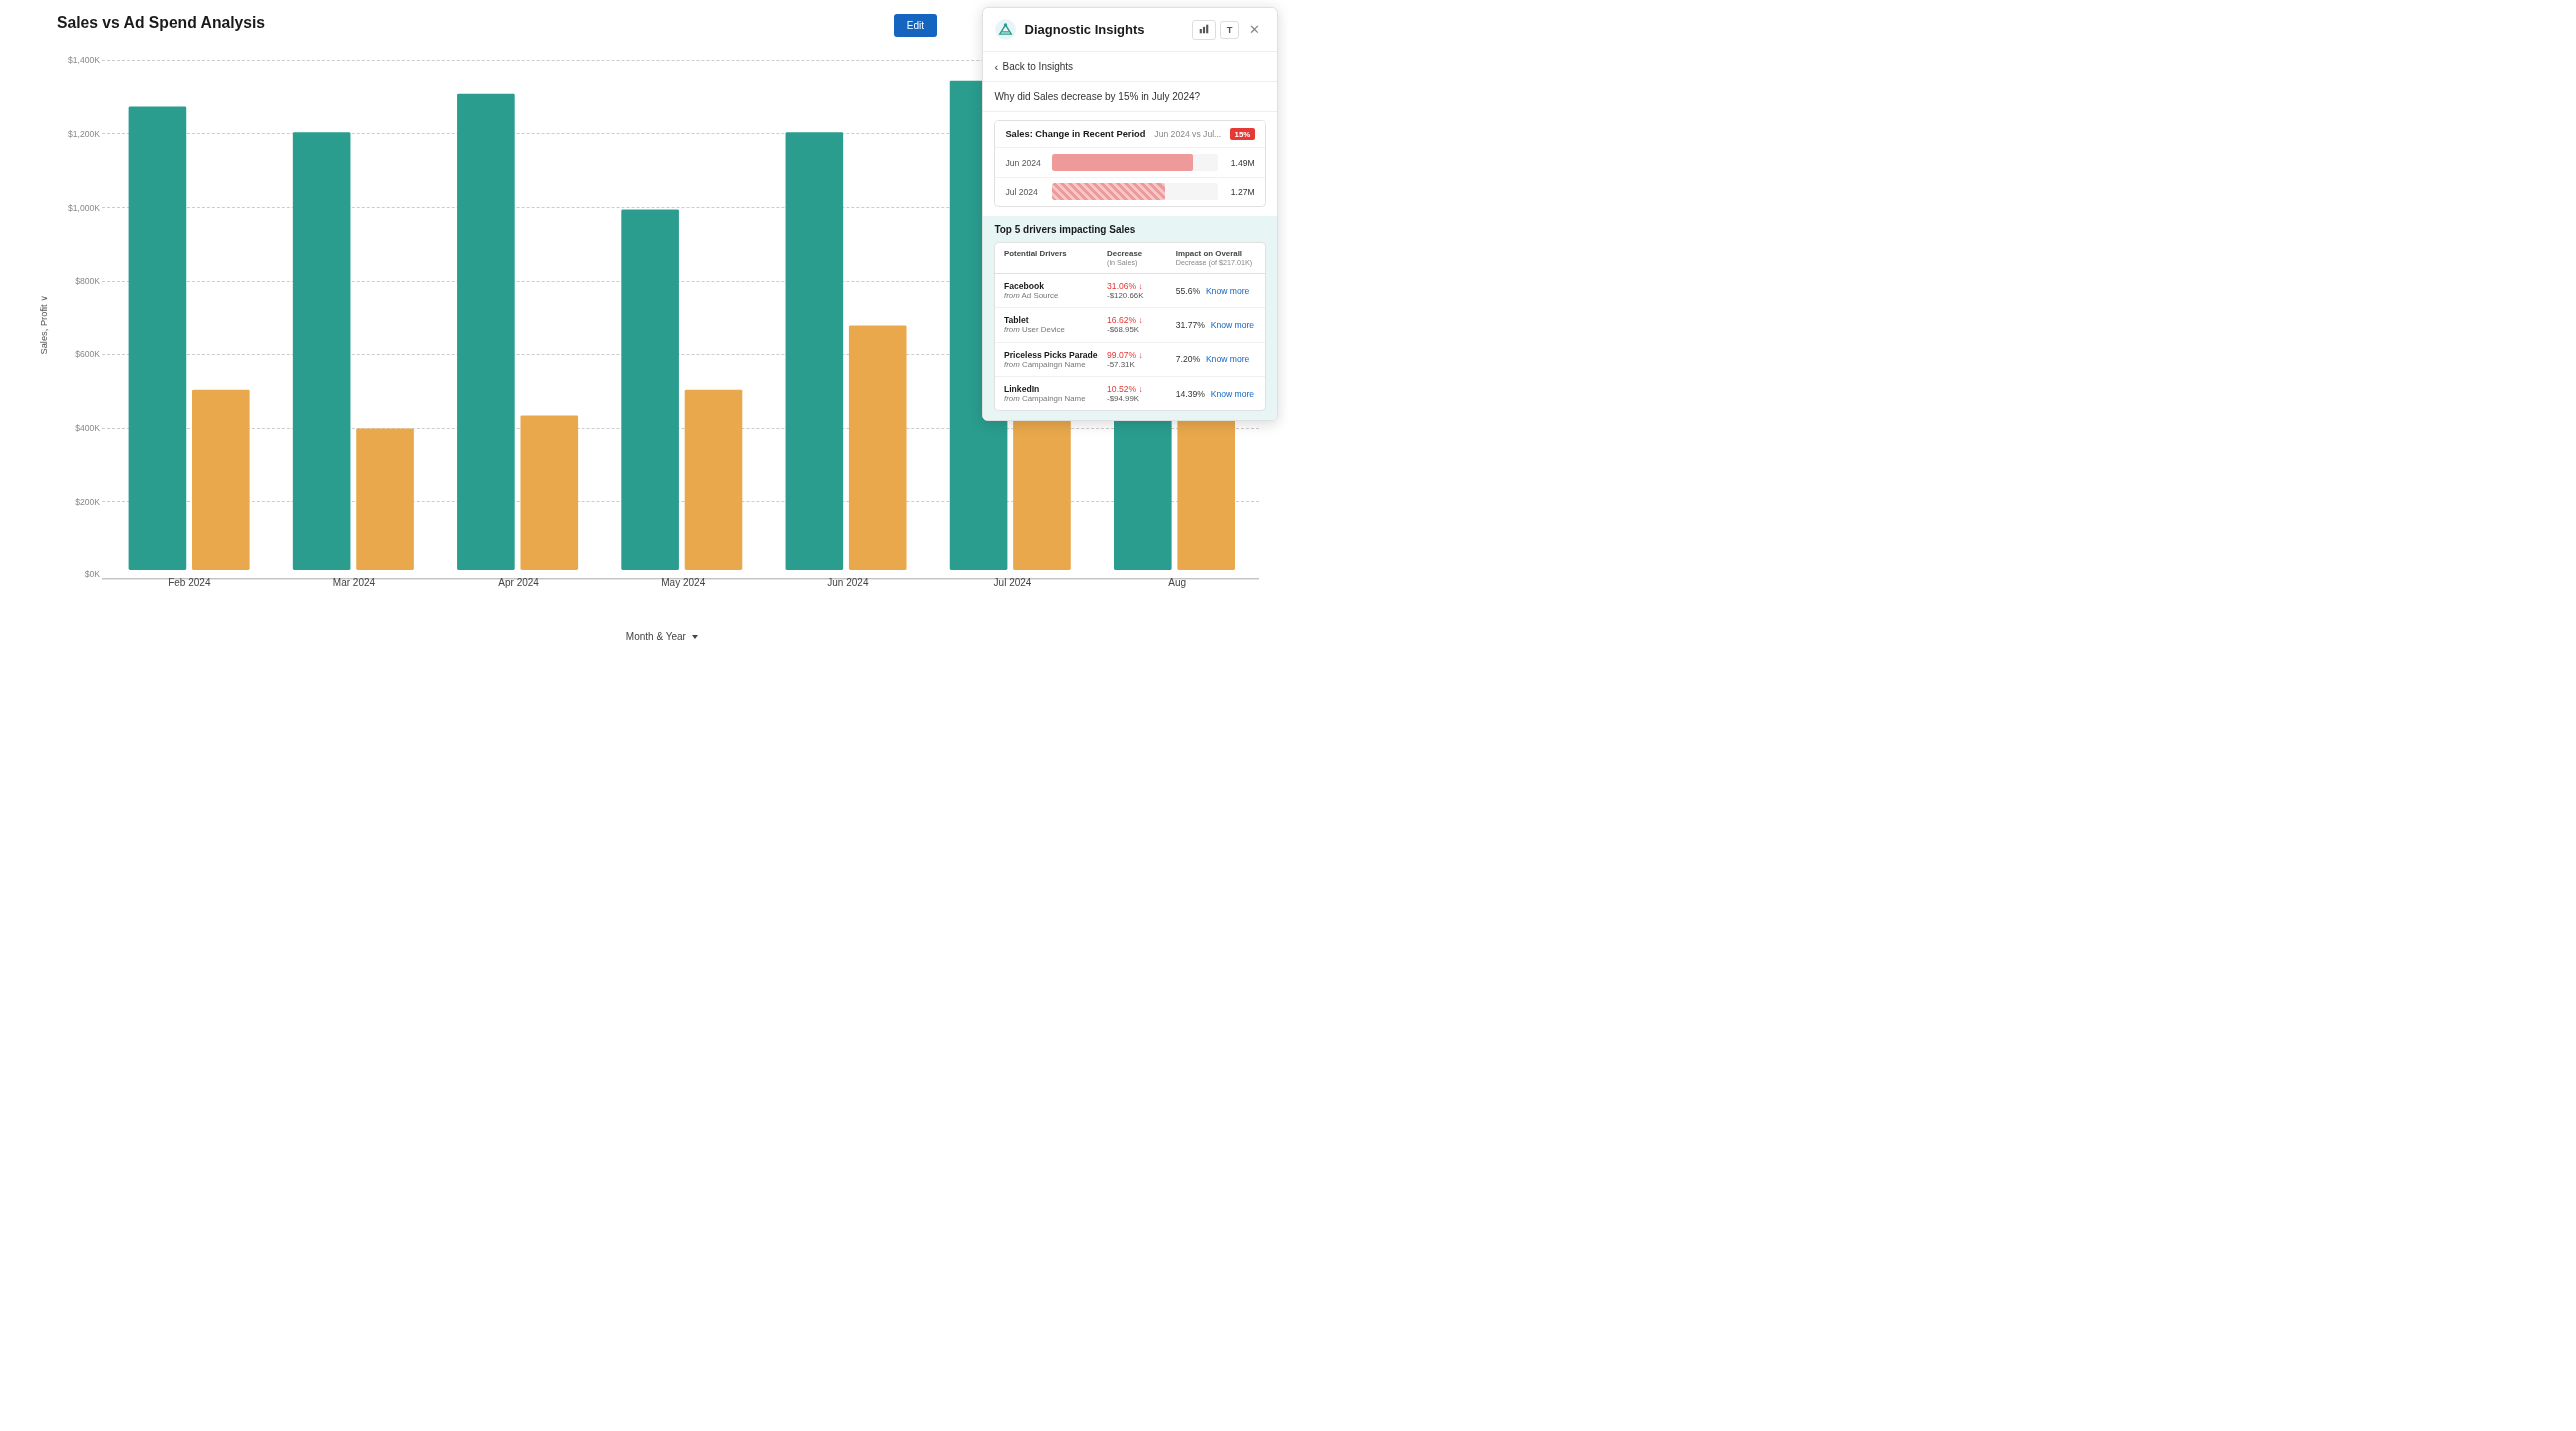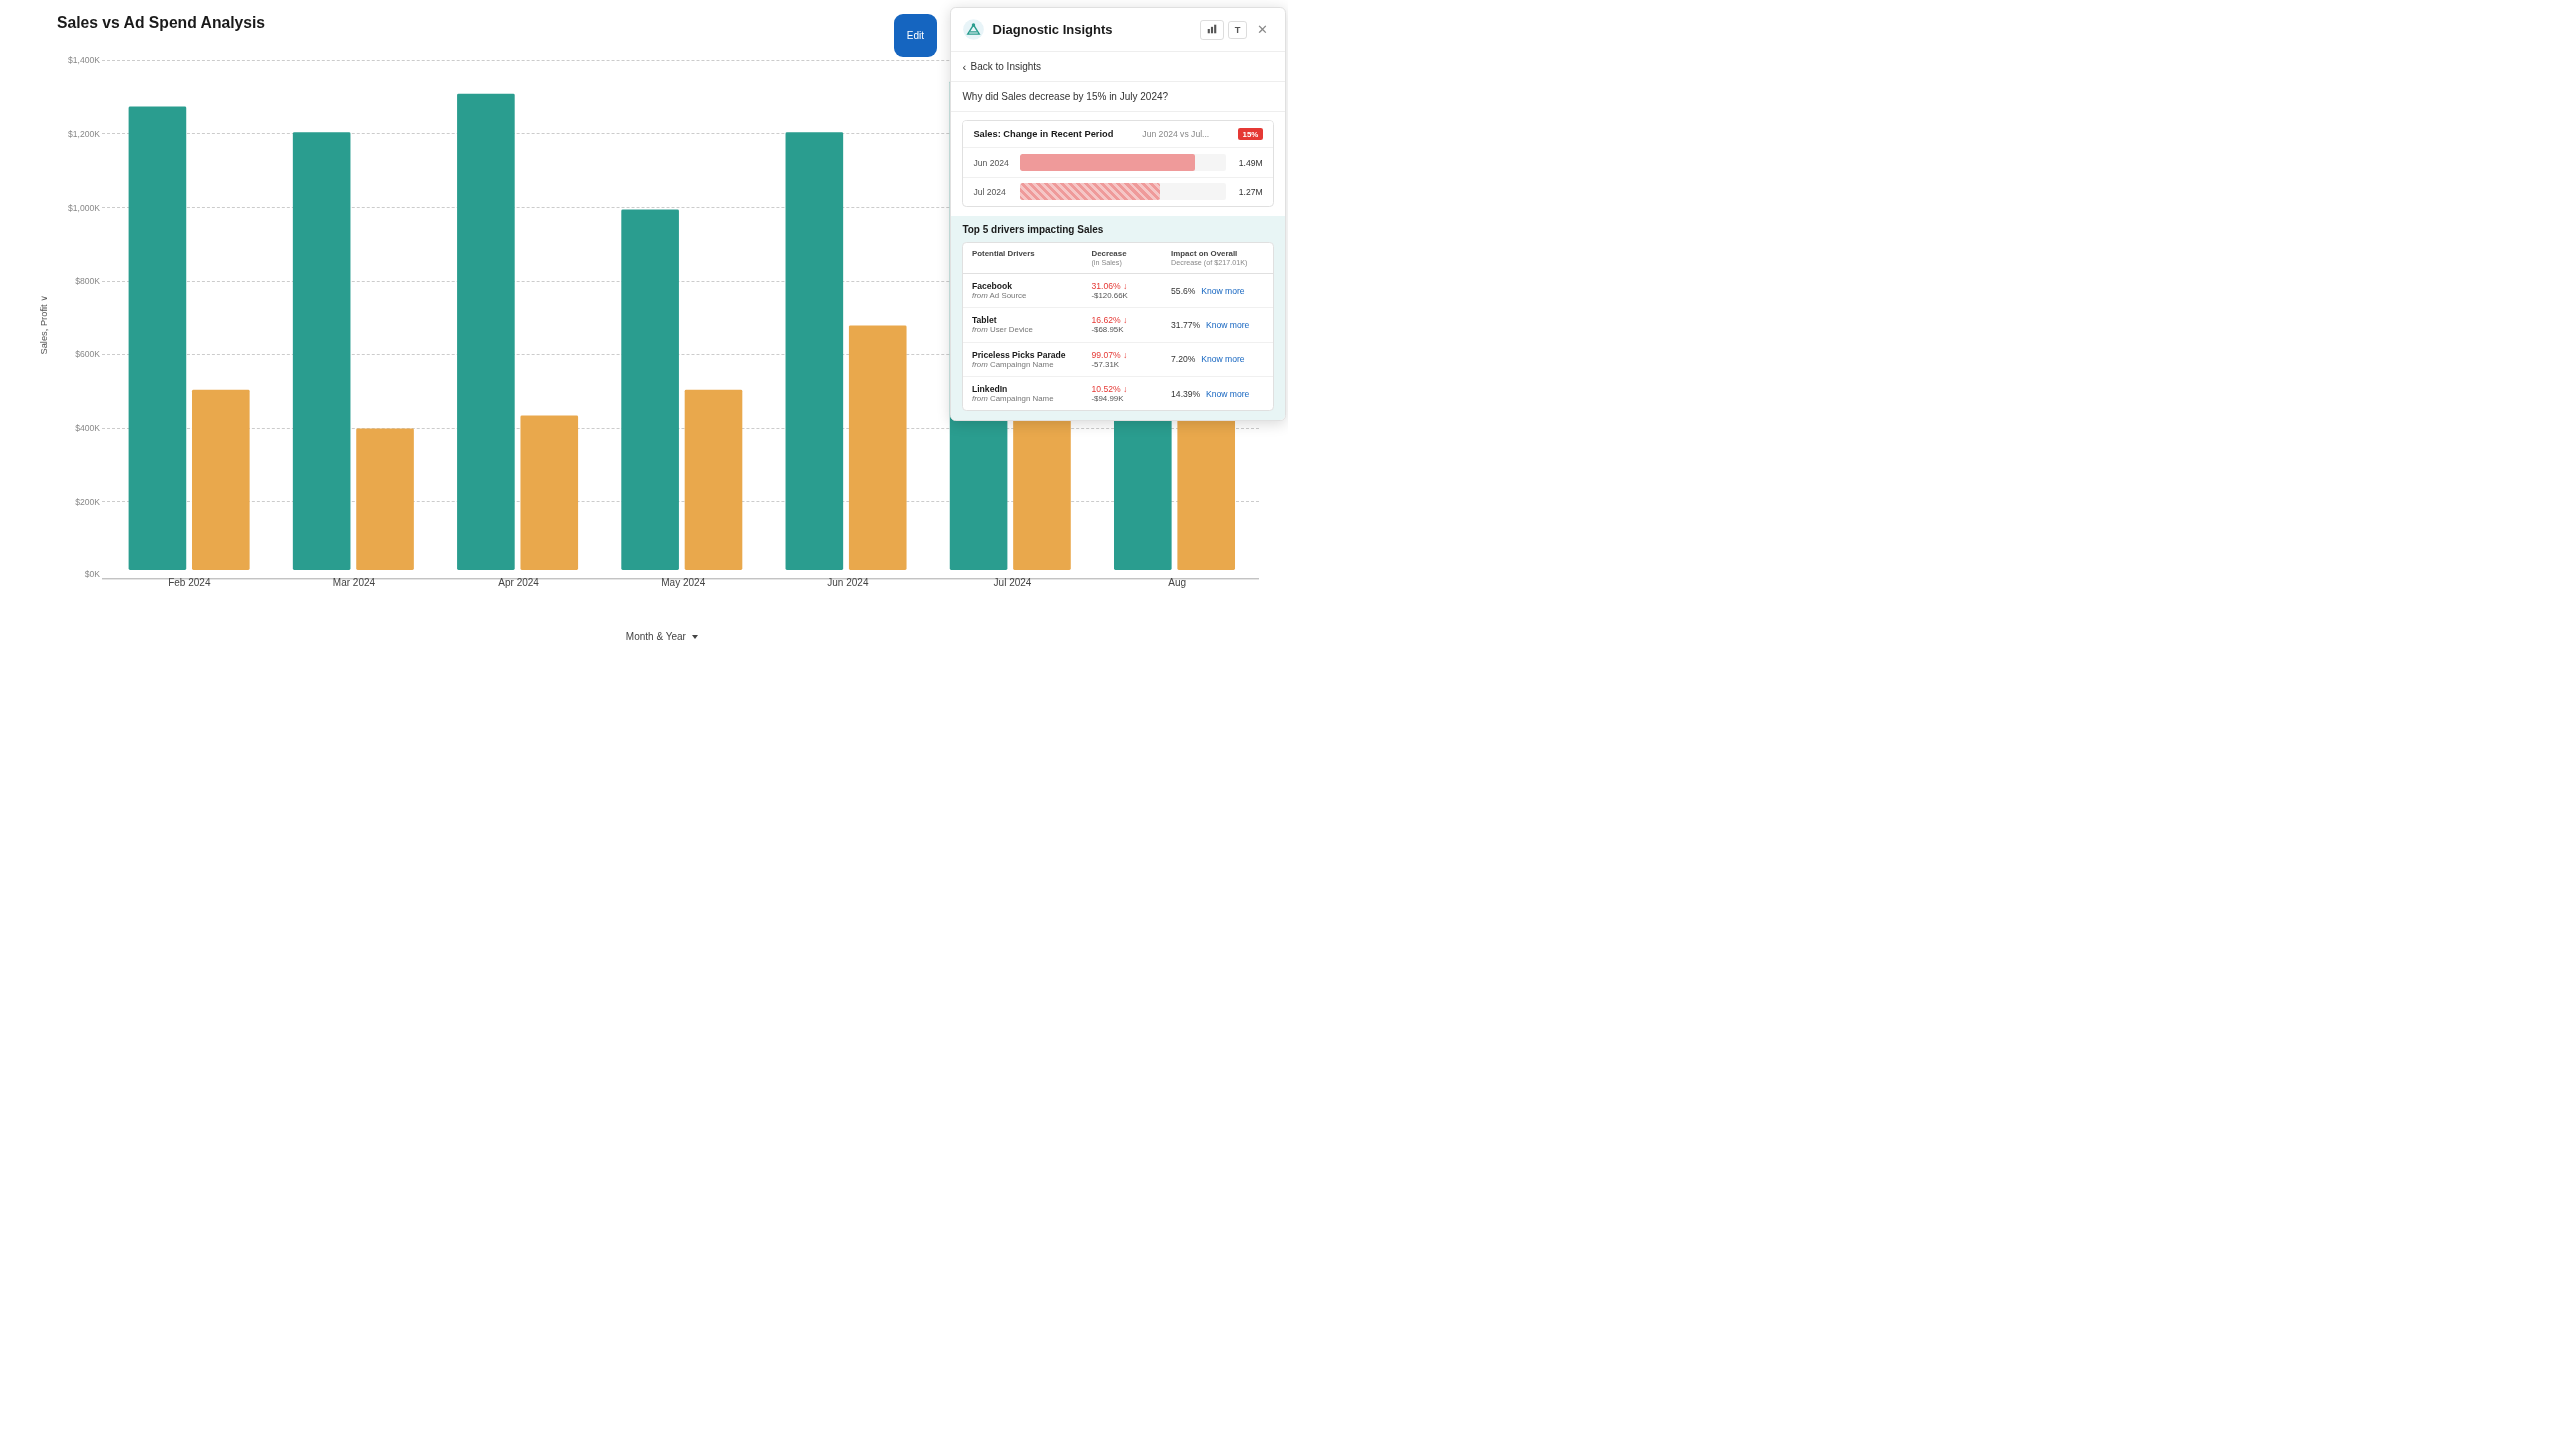--- a/index.html
+++ b/index.html
@@ -97,33 +97,33 @@
     }
 
     
     .edit-button {
       position: absolute;
       top: 14.3px;
       right: 351px;
       background: #1565c0;
       color: white;
       border: none;
-      padding: 16px 13px;
+      padding: 6px 13px;
       font-size: 10px;
-      border-radius: 9px;
+      border-radius: 3px;
       cursor: pointer;
       z-index: 10;
     }
 
     
     .diagnostic-panel {
       position: absolute;
       top: 7.2px;
-      right: 2px;
-      width: 336px;
+      right: 10px;
+      width: 296px;
       background: #fff;
       border: 0.7px solid #e0e0e0;
       border-radius: 5.7px;
       box-shadow: 0 2.9px 14.3px rgba(0,0,0,0.15);
       z-index: 20;
       overflow: hidden;
     }
 
     .panel-header {
       display: flex;

